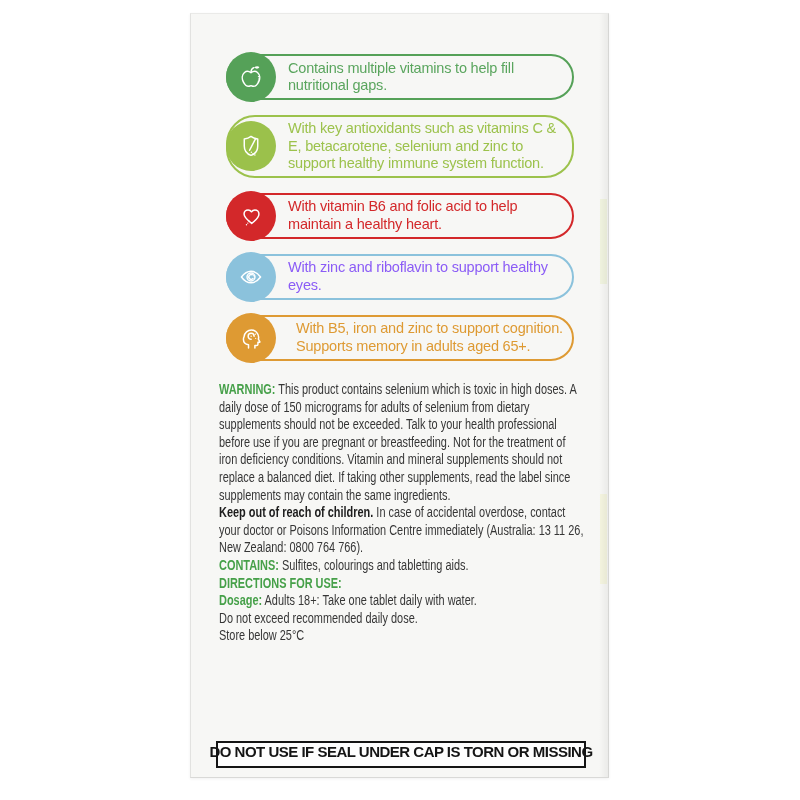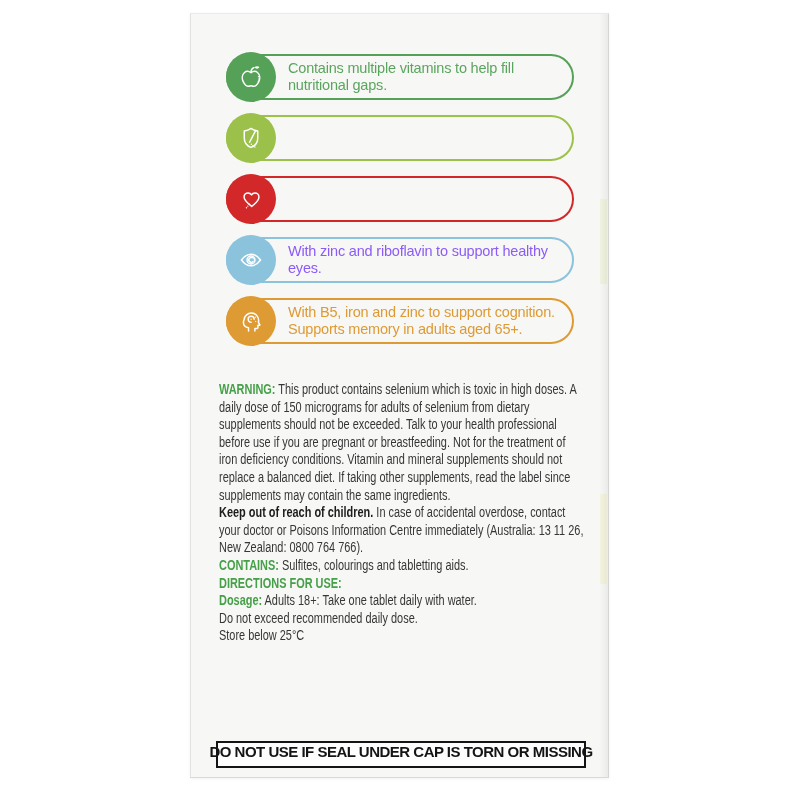--- a/index.html
+++ b/index.html
@@ -41,21 +41,21 @@
     display:flex;align-items:center;justify-content:center;
   }
   .icon-circle svg{width:34px;height:34px;display:block;}
   .pill-text{
     font-size:14.5px;line-height:17.5px;letter-spacing:-.2px;font-weight:500;
   }
   .pill.c-green {border-color:#55a158;} .pill.c-green  .pill-text{color:#5aa55e;} .pill.c-green  .icon-circle{background:#55a158;}
   .pill.c-lime  {border-color:#9cc24c;} .pill.c-lime   .pill-text{color:#9cc24c;} .pill.c-lime   .icon-circle{background:#9bc14b;}
   .pill.c-red   {border-color:#d3282a;} .pill.c-red    .pill-text{color:#d3282a;} .pill.c-red    .icon-circle{background:#d3282a;}
   .pill.c-blue  {border-color:#8bc2dc;} .pill.c-blue   .pill-text{color:#8b5cf6;} .pill.c-blue   .icon-circle{background:#8bc2dc;}
-  .pill.c-orange{border-color:#de9a33;} .pill.c-orange .pill-text{color:#de9a33;} .pill.c-orange .icon-circle{background:#de9a33;}
+  .pill.c-orange{border-color:#de9a33;} .pill.c-orange .pill-text{color:#de9a33;margin-left:8px;} .pill.c-orange .icon-circle{background:#de9a33;}
 
   
   .info-text{
     position:absolute;left:28px;top:367px;
     width:470px;transform:scaleX(0.781);transform-origin:0 0;
     font-size:14px;line-height:17.6px;letter-spacing:0;color:#363636;
   }
   .info-text p{margin:0;}
   .lbl-green{color:#46a049;font-weight:700;}
   .lbl-black{color:#1d1d1d;font-weight:700;}
@@ -99,33 +99,35 @@
         <svg viewBox="0 0 48 48" fill="none" stroke="#ffffff" stroke-width="2.1" stroke-linecap="round" stroke-linejoin="round">
           <path d="M24 10.5c2.6 2 6.1 3.3 9.5 3.6V24c0 7.6-5 11.7-9.5 13.2C19.5 35.7 14.5 31.6 14.5 24v-9.9c3.4-.3 6.9-1.6 9.5-3.6z"></path>
           <path d="M30.5 13.5L22 30"></path>
           <g fill="#ffffff" stroke="none">
             <circle cx="24.5" cy="32.8" r="1"></circle>
               <circle cx="26.8" cy="35" r="1"></circle>
               <circle cx="29.5" cy="36.6" r="1"></circle>
           </g>
         </svg>
       </span>
+      <span class="pill-text">With key antioxidants such as vitamins C &amp; E, betacarotene, selenium and zinc to support healthy immune system function.</span>
     </div>
 
     <div class="pill c-red">
       <span class="icon-circle">
         <svg viewBox="0 0 48 48" fill="none" stroke="#ffffff" stroke-width="2.1" stroke-linecap="round" stroke-linejoin="round">
           <path d="M25 34.5c-6-4.5-10.8-8.2-10.8-13.2 0-3.4 2.5-5.9 5.7-5.9 2 0 3.8 1 4.8 2.7 1-1.7 2.8-2.7 4.8-2.7 3.2 0 5.7 2.5 5.7 5.9 0 5-4.2 8.7-10.2 13.2z"></path>
           <g fill="#ffffff" stroke="none">
             <circle cx="21.5" cy="31.5" r="1"></circle>
               <circle cx="19.5" cy="34" r="1"></circle>
               <circle cx="17.6" cy="36.4" r="1"></circle>
           </g>
         </svg>
       </span>
+      <span class="pill-text">With vitamin B6 and folic acid to help maintain a healthy heart.</span>
     </div>
 
     <div class="pill c-blue">
       <span class="icon-circle">
         <svg viewBox="0 0 48 48" fill="none" stroke="#ffffff" stroke-width="2.1" stroke-linecap="round" stroke-linejoin="round">
           <path d="M10.5 24c4-5.5 8.7-8.2 13.5-8.2S33.5 18.5 37.5 24c-4 5.5-8.7 8.2-13.5 8.2S14.5 29.5 10.5 24z"></path>
           <circle cx="24" cy="24" r="5.6"></circle>
           <path d="M25.8 20.8a3.4 3.4 0 1 0 1 5.4"></path>
           <g fill="#ffffff" stroke="none">
             <circle cx="27.6" cy="21.4" r=".9"></circle>

